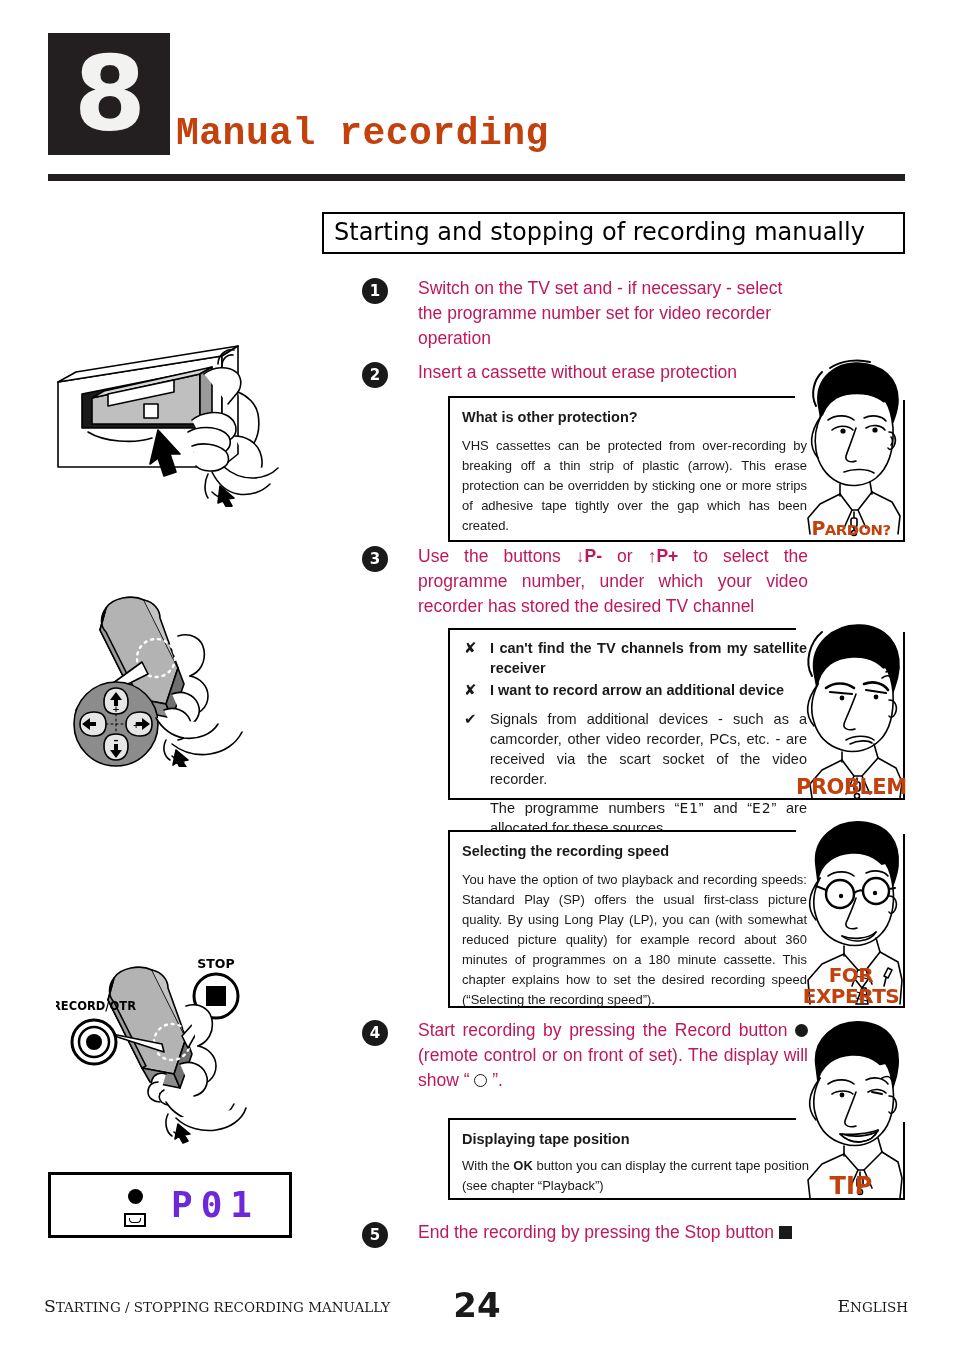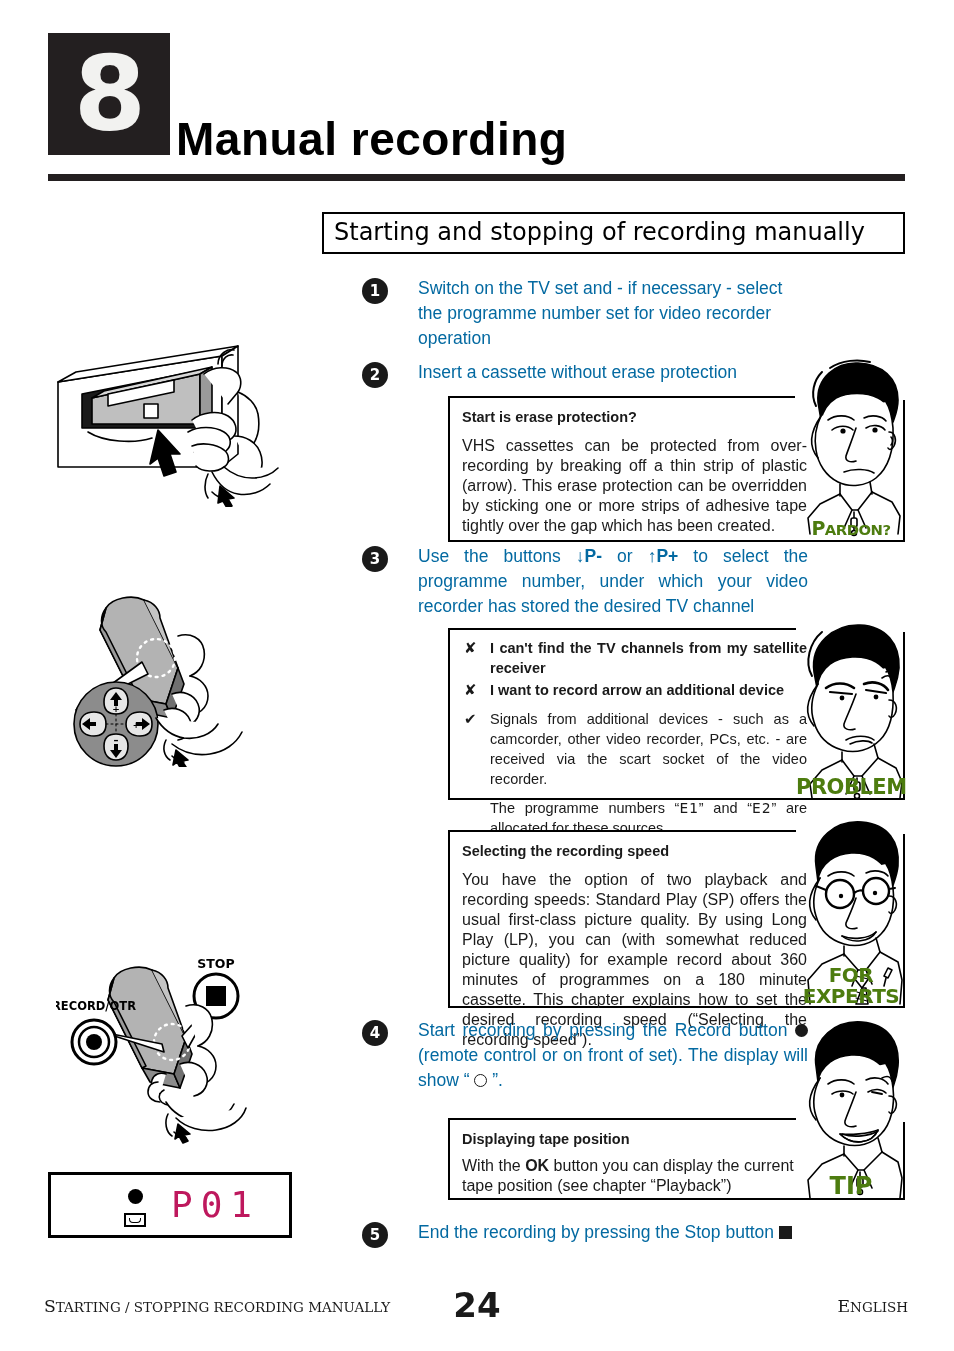--- a/index.html
+++ b/index.html
@@ -39,25 +39,25 @@
     font-weight: bold;
     font-size: 104px;
     line-height: 104px;
     color: #f2f2f0;
     letter-spacing: -2px;
   }
   .chapter-title {
     position: absolute;
     left: 176px;
     top: 112px;
-    font-family: Liberation Sans, sans-serif;
-    font-weight: bold;
-    font-size: 46px;
+    font-family: Liberation Mono, monospace;
+    font-weight: bold;
+    font-size: 38px;
     letter-spacing: 0.5px;
-    color: #000000;
+    color: #c2410c;
     white-space: nowrap;
   }
   .header-rule {
     position: absolute;
     left: 48px;
     top: 174px;
     width: 857px;
     height: 7px;
     background: #231f20;
   }
@@ -105,21 +105,21 @@
     text-align: center;
   }
   .step .body {
     position: absolute;
     left: 56px;
     top: 0;
     width: 390px;
     font-size: 17.5px;
     line-height: 25px;
     text-align: justify;
-    color: #0369a1;
+    color: #be185d;
   }
   .step .body.nojust { text-align: left; }
 
   .kbd {
     font-weight: bold;
     white-space: nowrap;
   }
   .glyph-rec {
     display: inline-block;
     width: 13px; height: 13px;
@@ -152,21 +152,21 @@
     padding: 10px 14px 10px 12px;
   }
   .info-box .bx-title {
     font-weight: bold;
     font-size: 14.5px;
     line-height: 19px;
     margin-bottom: 9px;
     color: #1a1a1a;
   }
   .info-box .bx-text {
-    font-size: 16px;
+    font-size: 13px;
     line-height: 20px;
     text-align: justify;
     color: #1a1a1a;
   }
 
   
   .blist { list-style: none; margin: 0; padding: 0; }
   .blist li {
     position: relative;
     padding-left: 28px;
@@ -205,21 +205,21 @@
   }
   .toon svg { display: block; }
   .toon .cap {
     position: absolute;
     bottom: 2px;
     left: 0;
     width: 100%;
     text-align: center;
     font-family: "DejaVu Sans", sans-serif;
     font-weight: bold;
-    color: #4d7c0f;
+    color: #c2410c;
     line-height: 1.0;
   }
   .cap-pardon { font-size: 19px; letter-spacing: -0.5px; }
   .cap-problem { font-size: 21px; letter-spacing: -0.5px; }
   .cap-experts { font-size: 20px; letter-spacing: -0.5px; margin-top: 6px; }
   .cap-tip { font-size: 24px; letter-spacing: 0px; }
   .sc { font-size: 0.78em; }
 
   
   .illus { position: absolute; }
@@ -265,23 +265,23 @@
     border-top: none;
     border-radius: 0 0 4px 4px;
     box-sizing: border-box;
   }
   .vcr-text {
     position: absolute;
     left: 120px;
     top: 9px;
     font-family: "DejaVu Sans Mono", monospace;
     font-size: 36px;
-    font-weight: normal;
+    font-weight: bold;
     letter-spacing: 8px;
-    color: #be185d;
+    color: #6d28d9;
   }
 
   
   .footer-left {
     position: absolute;
     left: 44px;
     top: 1296px;
     font-family: "DejaVu Serif", serif;
     font-size: 13.5px;
     color: #1a1a1a;
@@ -328,21 +328,21 @@
     <div class="body nojust">Switch on the TV set and - if necessary -  select the programme number set for video recorder operation</div>
   </div>
 
   <div class="step" style="top:360px;">
     <div class="bullet">2</div>
     <div class="body nojust">Insert a cassette without erase protection</div>
   </div>
 
   <div class="info-box" style="left:448px; top:396px; width:457px; height:146px;">
     <div class="inner" style="width:345px;">
-      <div class="bx-title">Start is erase protection?</div>
+      <div class="bx-title">What is other protection?</div>
       <div class="bx-text">VHS cassettes can be protected from over-recording by breaking off a thin strip of plastic (arrow). This erase protection can be overridden by sticking one or more strips of adhesive tape tightly over the gap which has been created.</div>
     </div>
   </div>
 
   <div class="notch" style="left:795px; top:392px; width:112px; height:8px; z-index:4;"></div>
 
   <div class="toon" style="left:796px; top:358px; width:110px; height:182px;">
     <svg width="110" height="182" viewBox="0 0 110 182">
       <g fill="none" stroke="#000" stroke-width="1.6" stroke-linejoin="round" stroke-linecap="round">
 

